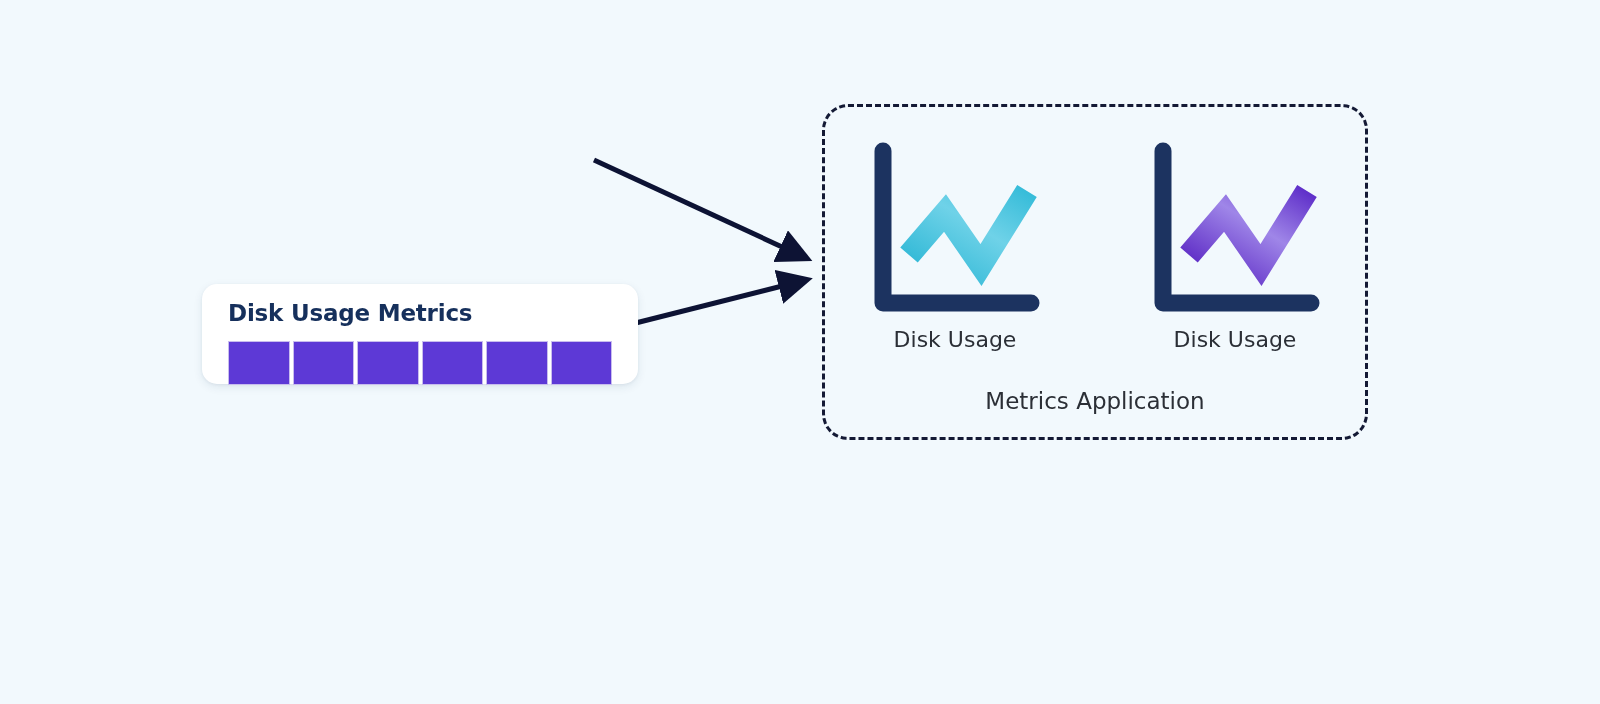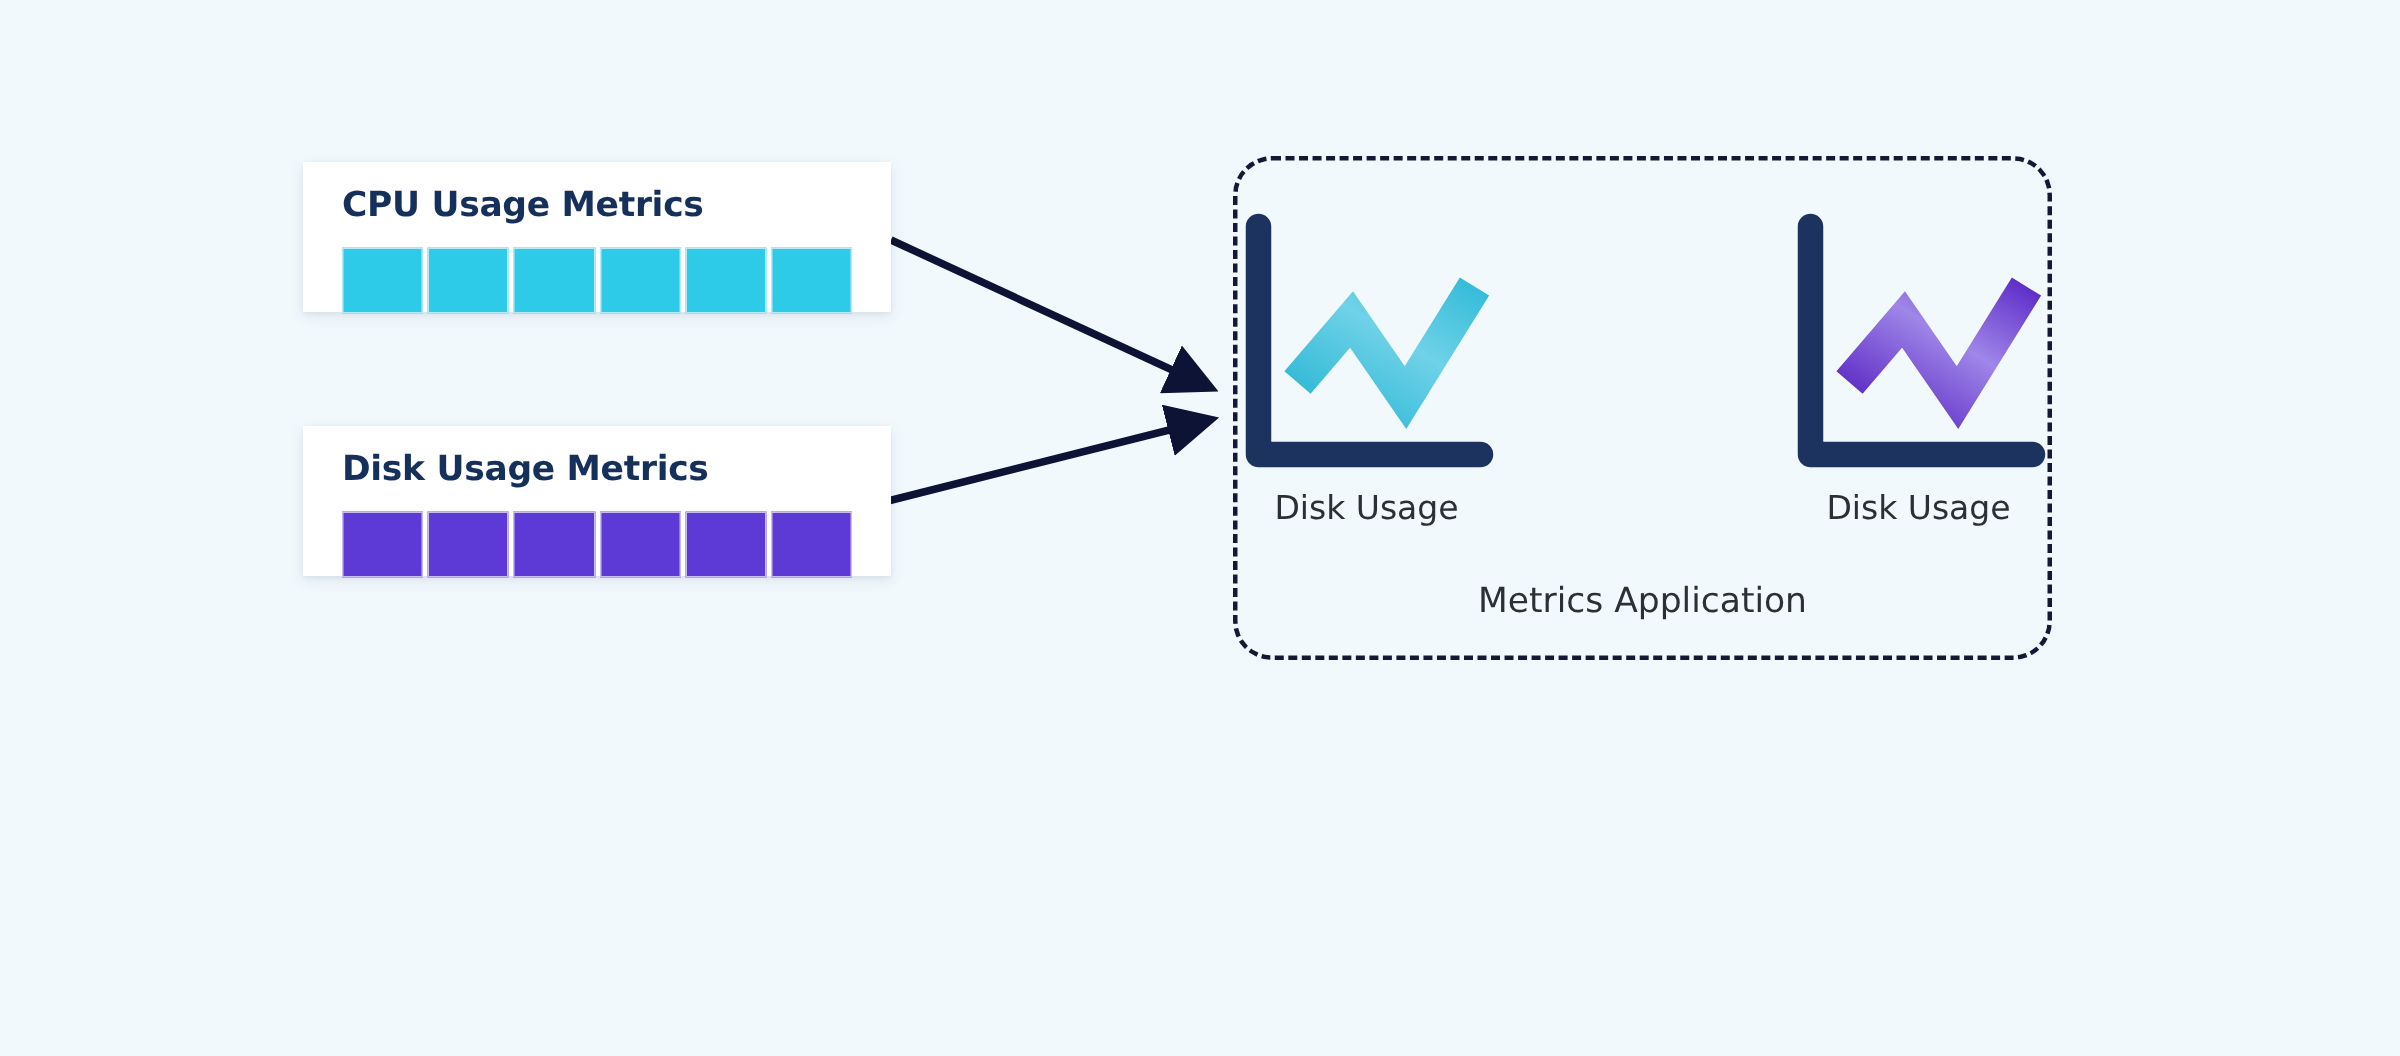--- a/index.html
+++ b/index.html
@@ -24,21 +24,21 @@
   
   .metric-card {
     position: absolute;
     background: #ffffff;
     box-shadow: 0 3px 10px rgba(25, 50, 90, 0.09),
                 0 1px 3px rgba(25, 50, 90, 0.06);
     box-sizing: border-box;
     padding: 18px 26px 22px 26px;
   }
   .metric-card.cpu  { left: 202px; top: 108px;  width: 392px; height: 100px; }
-  .metric-card.disk { left: 202px; top: 284px;  width: 392px; height: 100px; }
+  .metric-card.disk { left: 202px; top: 284px;  width: 436px; height: 100px; border-radius: 15px; }
 
   .metric-title {
     font-family: "DejaVu Sans", sans-serif;
     font-size: 23px;
     font-weight: 700;
     color: #16305c;
     letter-spacing: -0.2px;
     line-height: 1;
     margin: 0 0 16px 0;
     white-space: nowrap;
@@ -83,21 +83,21 @@
     border: 3px dashed #141a35;
     border-radius: 26px;
     box-sizing: border-box;
   }
   .charts-row {
     position: absolute;
     left: 0;
     top: 30px;
     width: 100%;
     display: flex;
-    justify-content: space-between;
+    justify-content: center;
     gap: 108px;
   }
   .chart-tile {
     display: flex;
     flex-direction: column;
     align-items: center;
   }
   .chart-icon {
     width: 172px;
     height: 180px;
@@ -137,31 +137,20 @@
         <path d="M0,0 L7,3.5 L0,7 z" fill="#0d1334"></path>
       </marker>
       <marker id="arrowhead-b" markerWidth="7" markerHeight="7" refX="5.6" refY="3.5" orient="auto" markerUnits="strokeWidth">
         <path d="M0,0 L7,3.5 L0,7 z" fill="#0d1334"></path>
       </marker>
     </defs>
     <line x1="594" y1="160" x2="806" y2="258" stroke="#0d1334" stroke-width="5" marker-end="url(#arrowhead-a)"></line>
     <line x1="592" y1="334" x2="806" y2="280" stroke="#0d1334" stroke-width="5" marker-end="url(#arrowhead-b)"></line>
   </svg>
 
-  <div class="metric-card cpu">
-    <div class="metric-title">CPU Usage Metrics</div>
-    <div class="block-row">
-      <div class="block cyan"></div>
-      <div class="block cyan"></div>
-      <div class="block cyan"></div>
-      <div class="block cyan"></div>
-      <div class="block cyan"></div>
-      <div class="block cyan"></div>
-    </div>
-  </div>
 
   <div class="metric-card disk">
     <div class="metric-title">Disk Usage Metrics</div>
     <div class="block-row">
       <div class="block purple"></div>
       <div class="block purple"></div>
       <div class="block purple"></div>
       <div class="block purple"></div>
       <div class="block purple"></div>
       <div class="block purple"></div>

